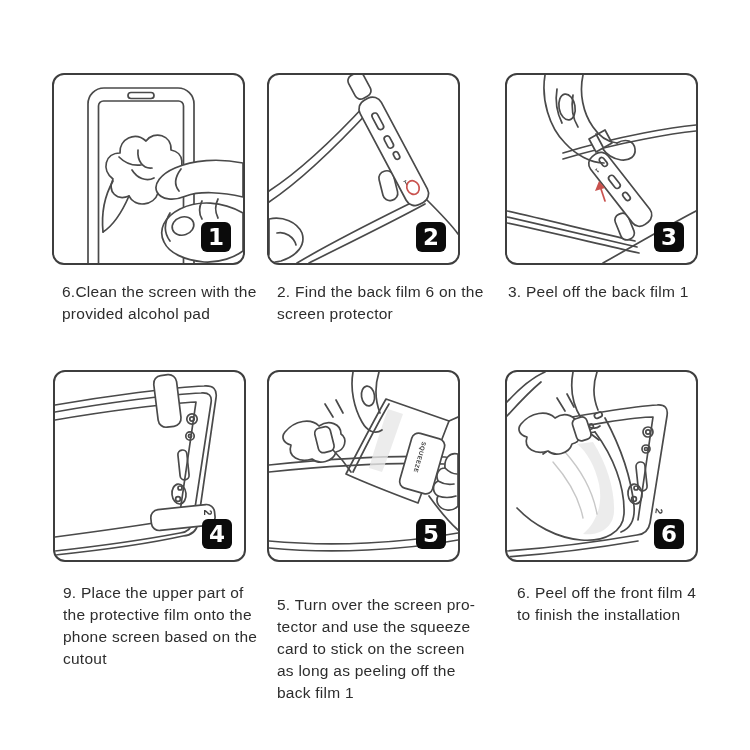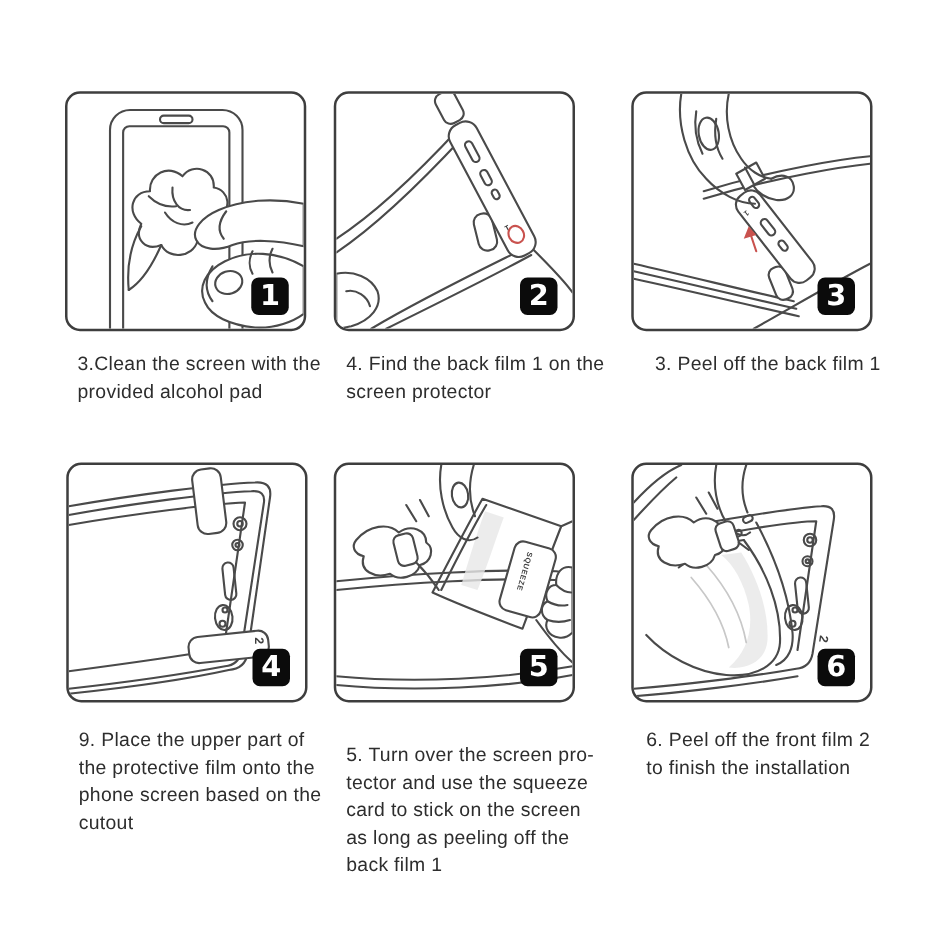--- a/index.html
+++ b/index.html
@@ -49,21 +49,21 @@
         <path class="wf" d="M189,138 C168,126 144,125 126,134 C110,142 104,155 110,167 C115,178 130,185 150,187 C166,188 181,182 189,176 Z"></path>
         <ellipse class="wf" cx="129" cy="151" rx="11" ry="9" transform="rotate(-18 129 151)"></ellipse>
         <path class="ln" d="M116,138 C110,148 110,158 116,166"></path>
         <path class="ln" d="M148,126 C145,132 145,139 148,144"></path>
         <path class="ln" d="M164,124 C161,130 161,137 164,143"></path>
       </g>
     </svg>
     <div class="badge">1</div>
   </div>
 </div>
-<div class="caption" style="left:62px;top:281px">3.Clean the screen with the
+<div class="caption" style="left:62px;top:281px">6.Clean the screen with the
 provided alcohol pad</div>
 
 <div class="cell" style="left:267px;top:73px">
   <div class="panel">
     <svg width="189" height="188" viewBox="0 0 189 188">
       <g>
         <path class="ln" d="M0,116 C34,94 72,56 98,28"></path>
         <path class="ln" d="M0,127 C36,103 76,62 102,34"></path>
         <path class="ln" d="M28,188 C70,163 120,139 152,123"></path>
         <path class="ln" d="M40,188 C82,167 127,145 156,129"></path>
@@ -82,21 +82,21 @@
         <rect class="ln" x="14" y="-3" width="18" height="6" rx="3"></rect>
         <rect class="ln" x="40" y="-3" width="13" height="6" rx="3"></rect>
         <rect class="ln" x="58" y="-3" width="8" height="5" rx="2.5"></rect>
         <text class="lbl" font-size="7" transform="translate(88,2) rotate(90)">1</text>
         <ellipse class="red" cx="98" cy="0" rx="7" ry="6"></ellipse>
       </g>
     </svg>
     <div class="badge">2</div>
   </div>
 </div>
-<div class="caption" style="left:277px;top:281px">4. Find the back film 1 on the
+<div class="caption" style="left:277px;top:281px">2. Find the back film 6 on the
 screen protector</div>
 
 <div class="cell" style="left:505px;top:73px">
   <div class="panel">
     <svg width="189" height="188" viewBox="0 0 189 188">
       <g>
         <path class="ln" d="M56,78 C115,60 168,52 189,50"></path>
         <path class="ln" d="M56,84 C116,66 170,58 189,56"></path>
         <path class="ln" d="M0,136 C44,146 92,158 128,166"></path>
         <path class="ln" d="M0,142 C44,152 94,164 130,172"></path>
@@ -126,21 +126,21 @@
         <path class="ln" d="M66,20 C64,32 66,44 71,52"></path>
       </g>
       <g>
         <path class="red" d="M98,126 L93,111"></path>
         <polygon class="redf" points="92,106 88,116 98,113"></polygon>
       </g>
     </svg>
     <div class="badge">3</div>
   </div>
 </div>
-<div class="caption" style="left:524px;top:281px">3. Peel off the back film 1</div>
+<div class="caption" style="left:508px;top:281px">3. Peel off the back film 1</div>
 
 <div class="cell" style="left:53px;top:370px">
   <div class="panel">
     <svg width="189" height="188" viewBox="0 0 189 188">
       <g>
         <path class="ln" d="M0,33 C52,24 120,15 149,14 Q163,13 161,26 L143,151 Q141,163 128,164 C92,172 38,179 0,183"></path>
       </g>
       <g>
         <path class="ln" d="M0,40 C50,31 118,22 146,21 Q158,20 156,31 L138,149 Q136,160 125,161 C88,168 36,175 0,179"></path>
         <path class="ln" d="M0,48 C52,39 116,31 141,30 L124,147 C88,153 38,160 0,165"></path>
@@ -264,14 +264,14 @@
         <g transform="rotate(-18 76 56)">
           <rect class="wf" x="67" y="45" width="15" height="23" rx="5"></rect>
         </g>
         <path class="ln" d="M84,62 L92,68"></path>
       </g>
       <text class="lbl" font-size="10" transform="translate(149,136) rotate(98)">2</text>
     </svg>
     <div class="badge">6</div>
   </div>
 </div>
-<div class="caption" style="left:517px;top:582px">6. Peel off the front film 2
+<div class="caption" style="left:517px;top:582px">6. Peel off the front film 4
 to finish the installation</div>
 
 </body></html>

